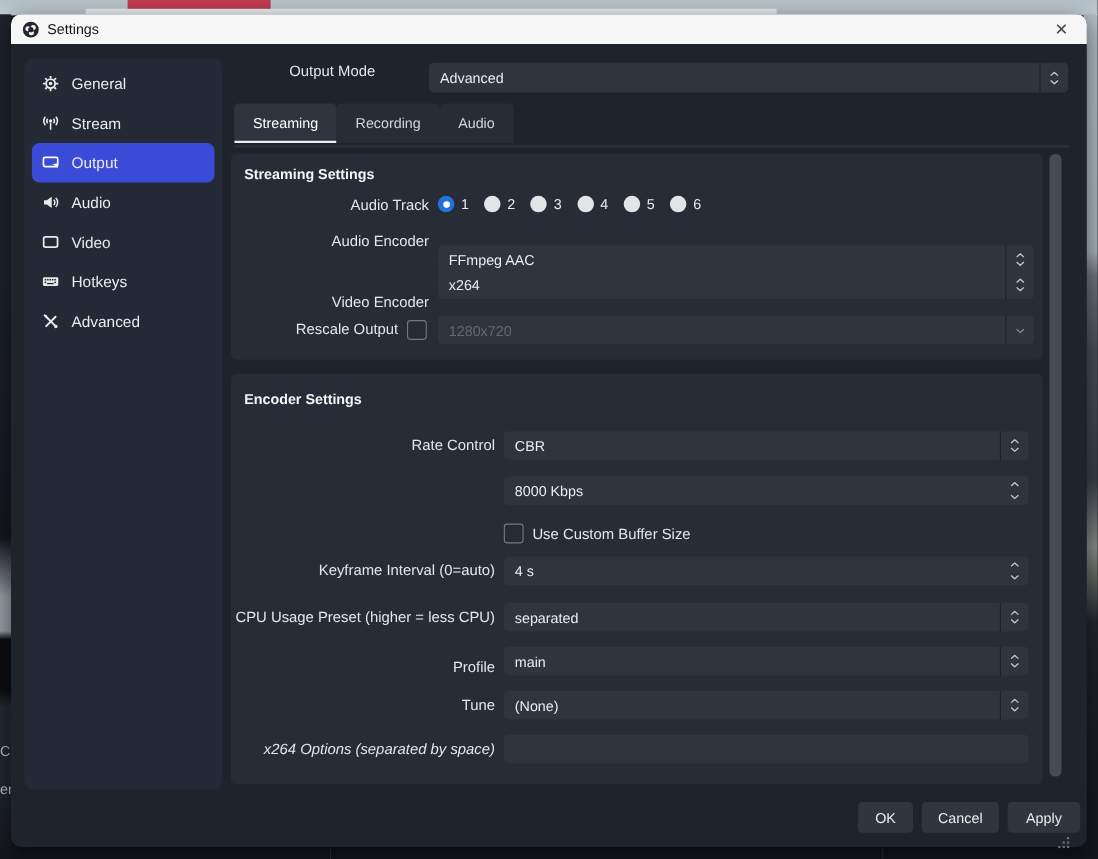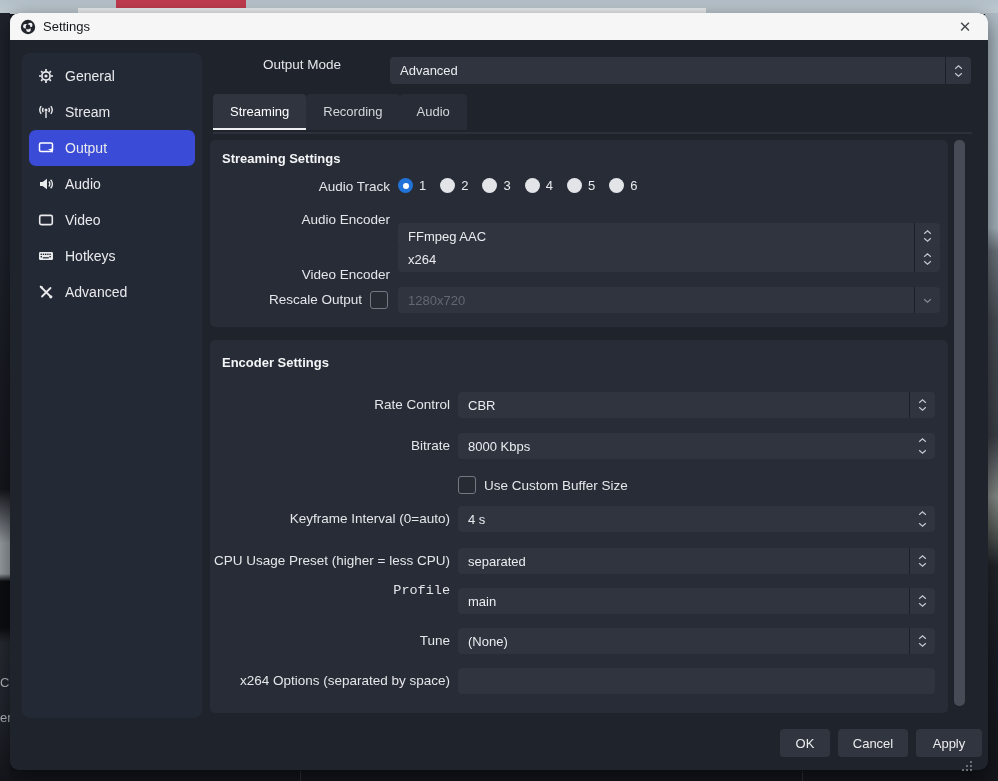--- a/index.html
+++ b/index.html
@@ -279,21 +279,20 @@
       <span class="spin bordered">
         <svg class="chev" viewBox="0 0 10 6">
             <path d="M1 4.5L5 1l4 3.5"></path>
           </svg>
         <svg class="chev" viewBox="0 0 10 6">
             <path d="M1 1.5L5 5l4-3.5"></path>
           </svg>
       </span>
     </div>
 
-    <div class="lbl" style="left:0;width:240px;top:98px;">Bitrate</div>
     <div class="field" style="left:248px;top:93px;width:477px;height:26px;">
       <span class="val">8000 Kbps</span>
       <span class="spin spread">
         <svg class="chev" viewBox="0 0 10 6">
             <path d="M1 4.5L5 1l4 3.5"></path>
           </svg>
         <svg class="chev" viewBox="0 0 10 6">
             <path d="M1 1.5L5 5l4-3.5"></path>
           </svg>
       </span>
@@ -321,21 +320,21 @@
       <span class="spin bordered">
         <svg class="chev" viewBox="0 0 10 6">
             <path d="M1 4.5L5 1l4 3.5"></path>
           </svg>
         <svg class="chev" viewBox="0 0 10 6">
             <path d="M1 1.5L5 5l4-3.5"></path>
           </svg>
       </span>
     </div>
 
-    <div class="lbl" style="left:0;width:240px;top:243px;font-family:Liberation Mono, monospace;">Profile</div>
+    <div class="lbl" style="left:0;width:240px;top:259px;">Profile</div>
     <div class="field" style="left:248px;top:248px;width:477px;height:26px;">
       <span class="val">main</span>
       <span class="spin bordered">
         <svg class="chev" viewBox="0 0 10 6">
             <path d="M1 4.5L5 1l4 3.5"></path>
           </svg>
         <svg class="chev" viewBox="0 0 10 6">
             <path d="M1 1.5L5 5l4-3.5"></path>
           </svg>
       </span>
@@ -347,21 +346,21 @@
       <span class="spin bordered">
         <svg class="chev" viewBox="0 0 10 6">
             <path d="M1 4.5L5 1l4 3.5"></path>
           </svg>
         <svg class="chev" viewBox="0 0 10 6">
             <path d="M1 1.5L5 5l4-3.5"></path>
           </svg>
       </span>
     </div>
 
-    <div class="lbl" style="left:0;width:240px;top:333px;">x264 Options (separated by space)</div>
+    <div class="lbl" style="left:0;width:240px;top:333px;font-style:italic;">x264 Options (separated by space)</div>
     <input class="txtfield" style="left: 248px; top: 328px; width: 477px; height: 26px;" value="">
   </div>
 
   <div class="abs scroll-thumb"></div>
 
   <div class="btn" style="left:770px;top:716px;width:50px;">OK</div>
   <div class="btn" style="left:828px;top:716px;width:70px;">Cancel</div>
   <div class="btn" style="left:906px;top:716px;width:66px;">Apply</div>
 
   <div class="abs grip">

